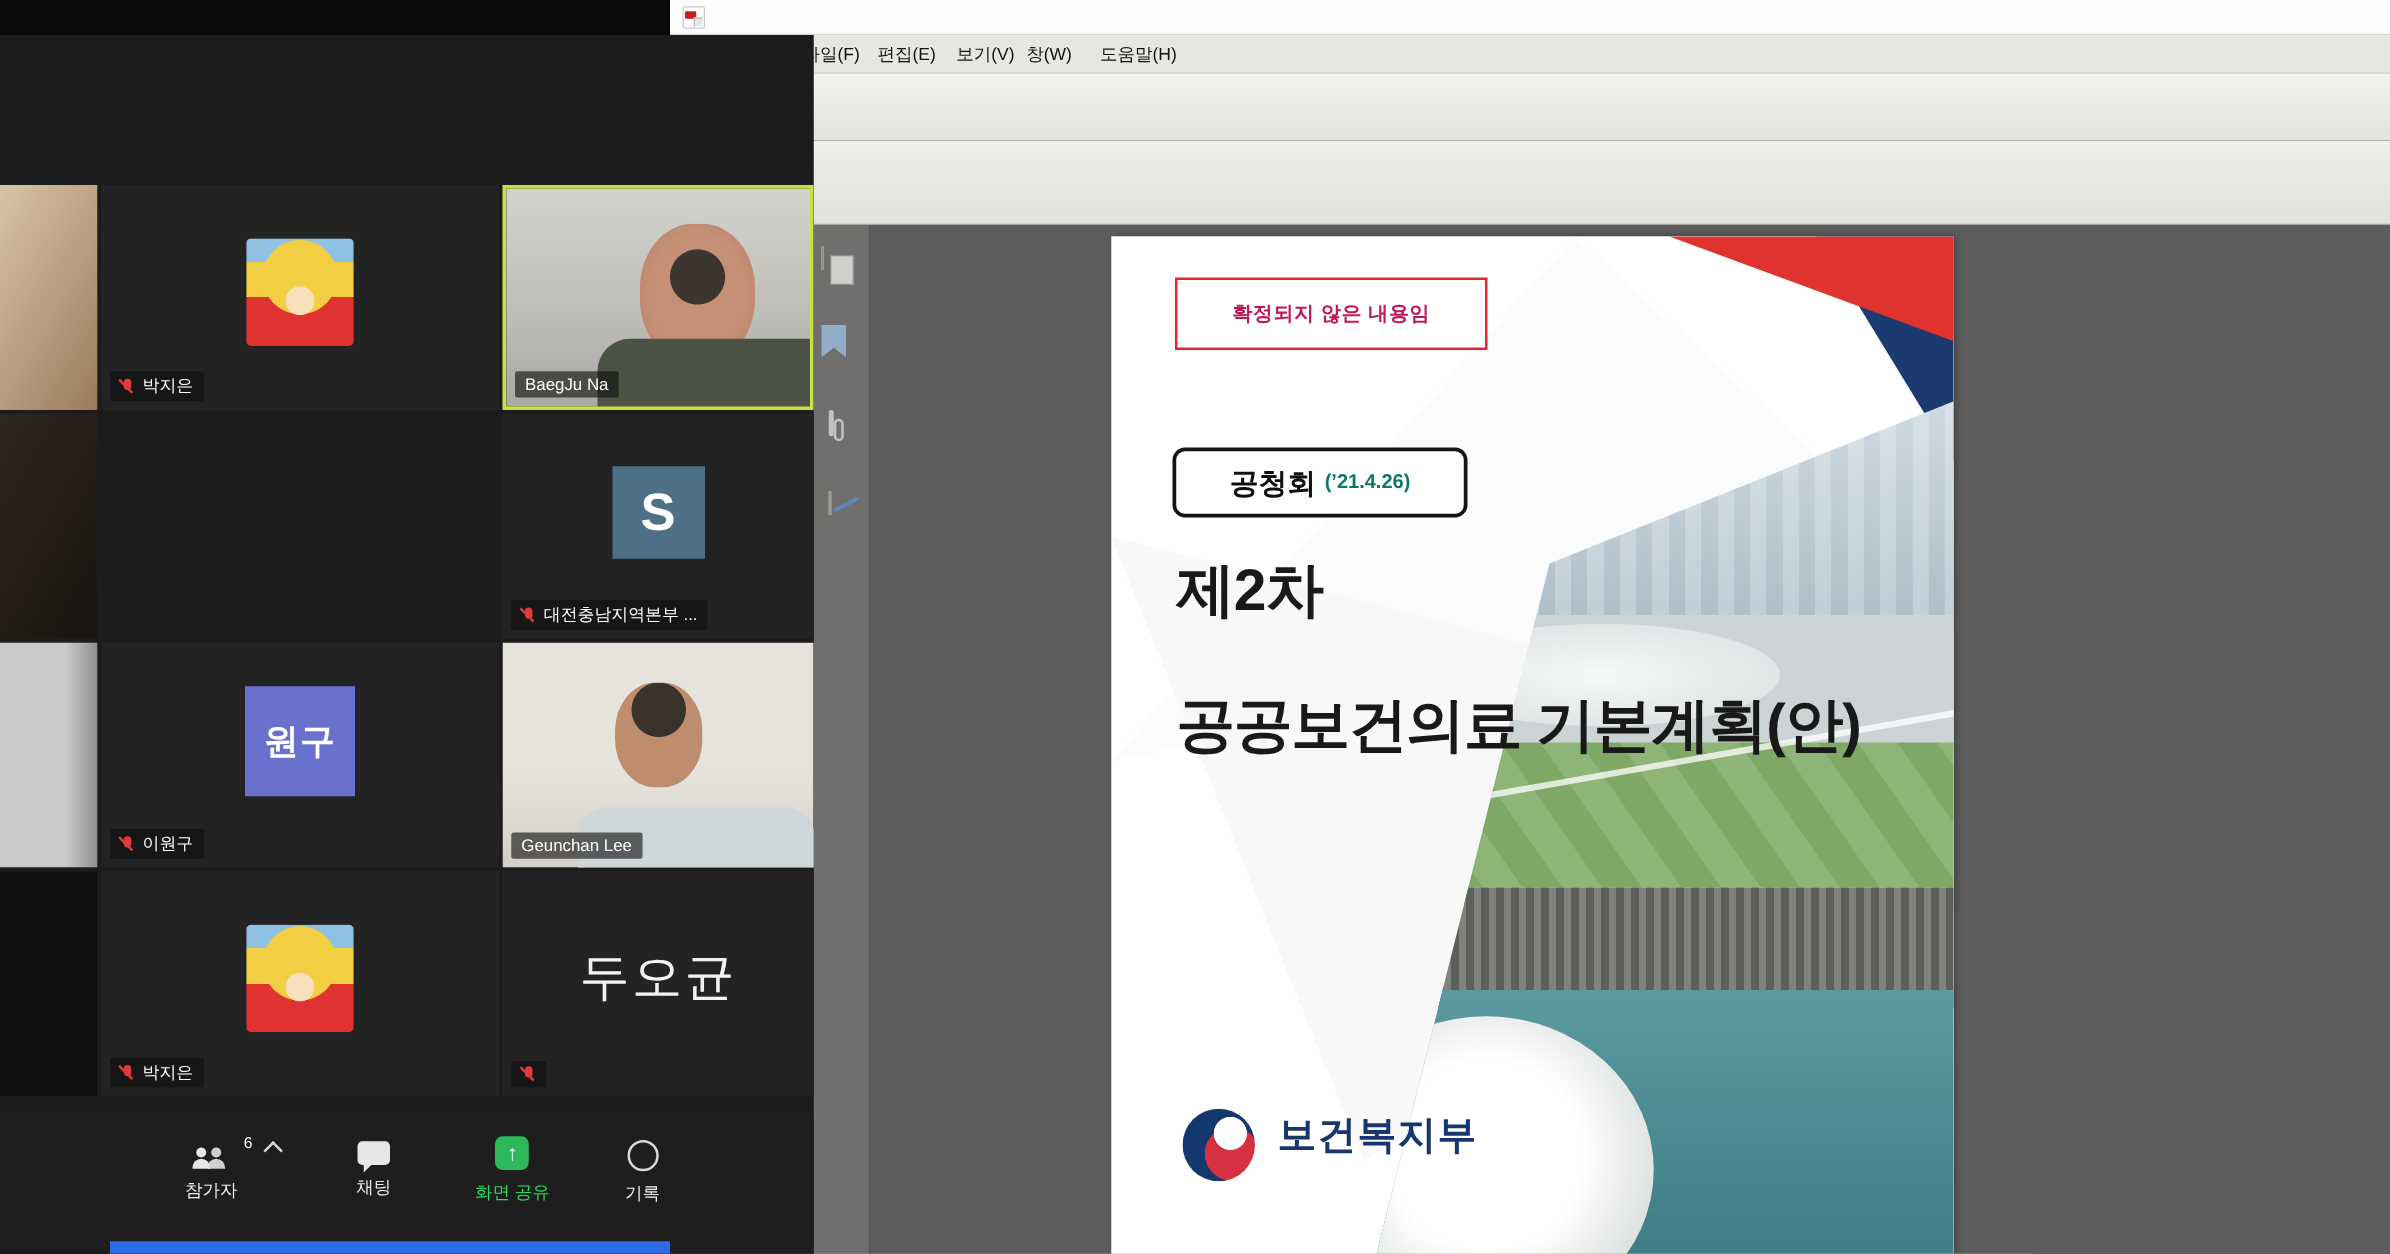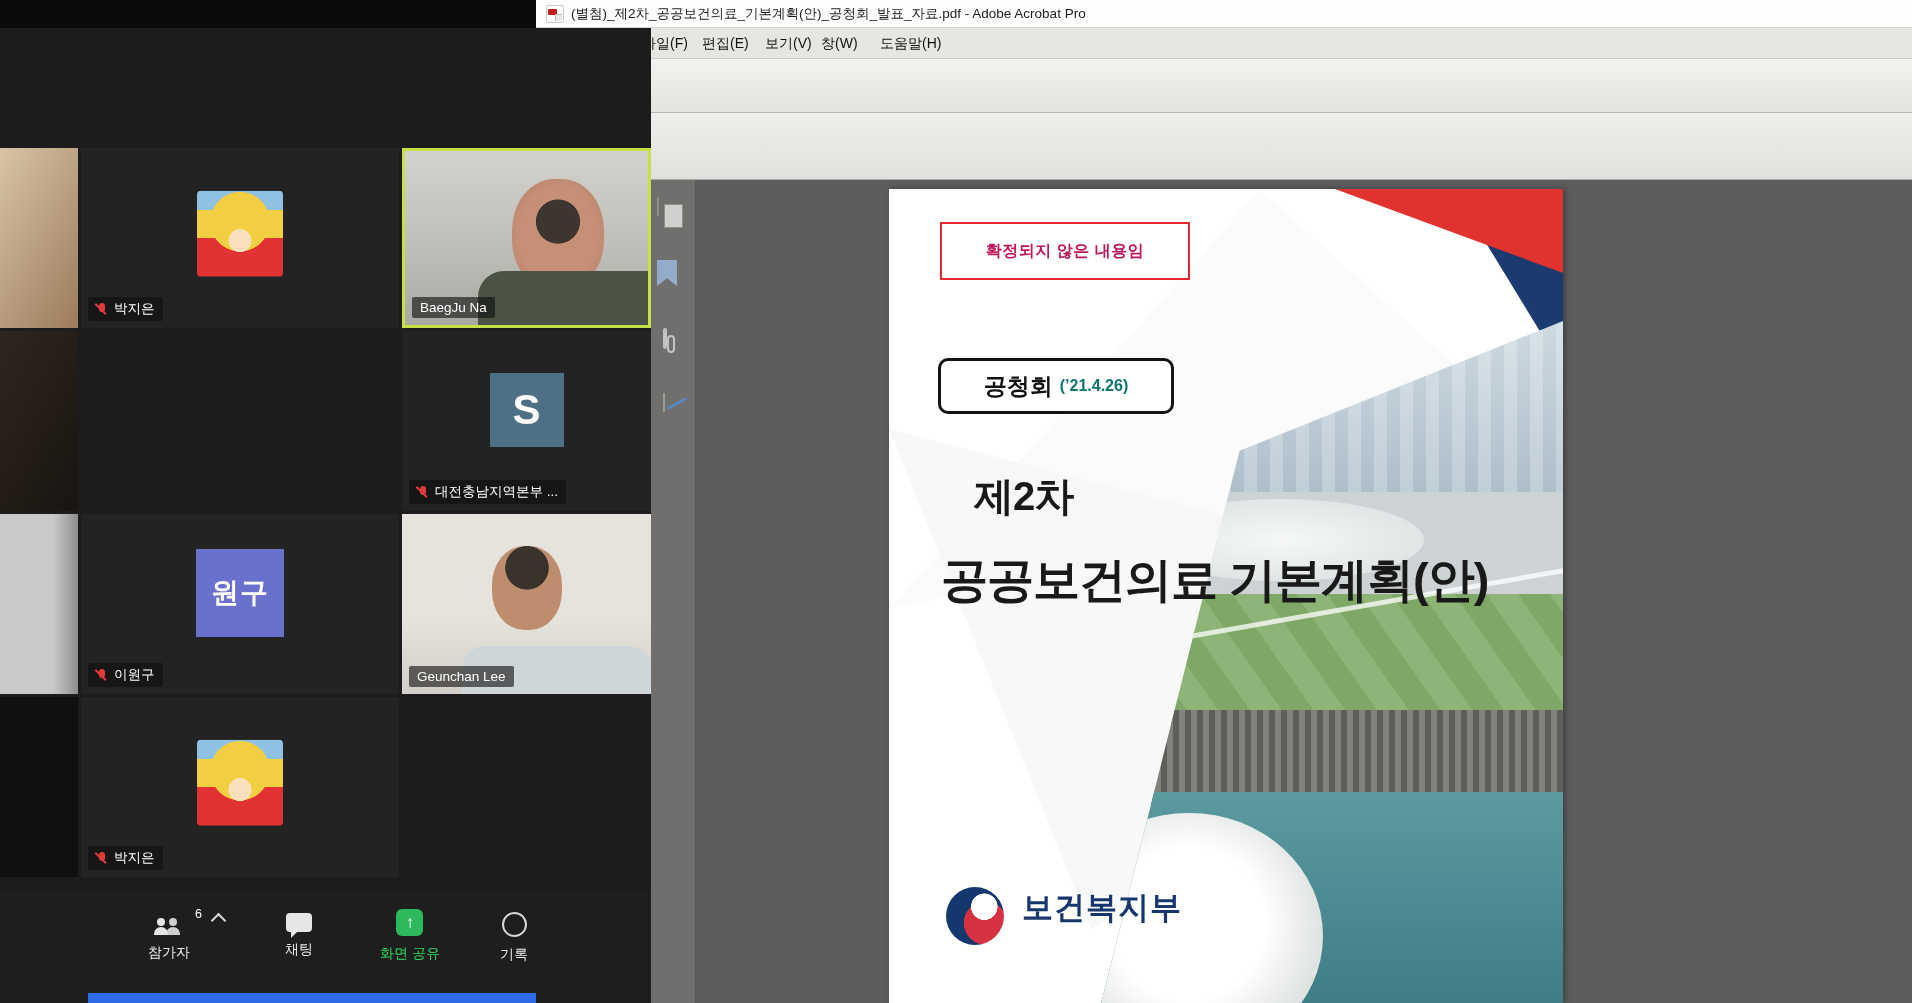--- a/index.html
+++ b/index.html
@@ -86,21 +86,21 @@
   .ph-road{position:absolute;left:0;top:69%;width:100%;height:31%;background:linear-gradient(180deg,#5c9aa0,#3f7d85);}
   .ph-dome{position:absolute;left:-10%;bottom:-8%;width:58%;height:36%;background:radial-gradient(circle at 50% 45%,#ffffff 0 40%,#dfe3e2 70%,#c9cecd);border-radius:50%;}
   .ph-line1{position:absolute;left:18%;top:12%;width:6px;height:120%;background:rgba(255,255,255,.85);transform:rotate(38deg);transform-origin:top left;}
   .ph-line2{position:absolute;left:-4%;top:42%;width:110%;height:5px;background:rgba(255,255,255,.75);transform:rotate(-10deg);}
   #warnbox{position:absolute;left:51px;top:33px;width:246px;height:54px;border:2px solid #e8262d;display:flex;align-items:center;justify-content:center;}
   #warnbox span{color:#be185d;font-size:16px;font-weight:bold;letter-spacing:.5px;}
   #sessionbox{position:absolute;left:49px;top:169px;width:230px;height:50px;border:3px solid #141414;border-radius:10px;display:flex;align-items:center;justify-content:center;gap:7px;background:#fff;}
   #sessionbox .s1{font-size:23px;font-weight:800;color:#111;}
   #sessionbox .s2{font-size:16px;font-weight:700;color:#0f766e;}
   .doc-title{position:absolute;left:52px;color:#191919;font-weight:800;letter-spacing:-1px;white-space:nowrap;}
-  #t1{top:280px;font-size:40px;margin-left:33px;}
+  #t1{top:252px;font-size:47px;}
   #t2{top:360px;font-size:47px;}
   #t3{top:454px;font-size:45px;letter-spacing:0;}
   #logo{position:absolute;left:57px;top:698px;display:flex;}
   .logo-sym{width:58px;height:58px;border-radius:50%;background:radial-gradient(circle at 66% 34%,#ffffff 0 24%,transparent 25%),radial-gradient(circle at 68% 62%,#d63140 0 40%,transparent 41%),#14386e;}
   .logo-txt{margin-left:18px;font-size:31px;font-weight:800;color:#17366d;letter-spacing:1px;}
   
   #zoomwin{position:absolute;left:0;top:28px;width:651px;height:975px;background:#1c1c1c;overflow:hidden;}
   .tile{position:absolute;background:#232323;overflow:hidden;}
   .row1{top:120px;height:180px;} .row2{top:303px;height:180px;} .row3{top:486px;height:180px;} .row4{top:669px;height:180px;}
   .c0{left:0;width:78px;} .cA{left:81px;width:318px;} .cB{left:402px;width:249px;}
@@ -146,21 +146,20 @@
   .rec-ic{width:21px;height:21px;border:2.5px solid #d8d8d8;border-radius:50%;margin-top:3px;}
   
   #taskstrip{position:absolute;left:88px;top:993px;width:448px;height:10px;background:#2e6be6;z-index:50;}
 </style>
 </head>
 <body>
 
 <div id="acrobat">
   <div id="ac-titlebar">
     <span class="pdficon"></span>
-    <span id="ac-title">(별첨)_제2차_공공보건의료_기본계획(안)_공청회_발표_자료.pdf - Adobe Acrobat Pro</span>
   </div>
 
   <div id="ac-menubar">
     <span class="menu-item" style="left:100px">파일(F)</span>
     <span class="menu-item" style="left:160px">편집(E)</span>
     <span class="menu-item" style="left:223px">보기(V)</span>
     <span class="menu-item" style="left:279px">창(W)</span>
     <span class="menu-item" style="left:338px">도움말(H)</span>
   </div>
 
@@ -347,20 +346,26 @@
   <div class="tile row4 c0">
       <div class="strip-r4"></div>
     </div>
   <div class="tile row4 cA">
     <div class="avatar-anime"></div>
     <div class="namepill">
       <span class="mic"></span>
       <span>박지은</span>
     </div>
   </div>
+  <div class="tile row4 cB">
+    <div class="bigname">두오균</div>
+    <div class="namepill">
+      <span class="mic" style="margin-right:0"></span>
+    </div>
+  </div>
 
   <div id="ztoolbar">
     <div class="zbtn" style="left:148px">
       <span class="icon-people">
         <span class="person p2"></span>
         <span class="person p1"></span>
         <span class="count14">6</span>
         <span class="chev"></span>
       </span>
       <span class="zlabel">참가자</span>

